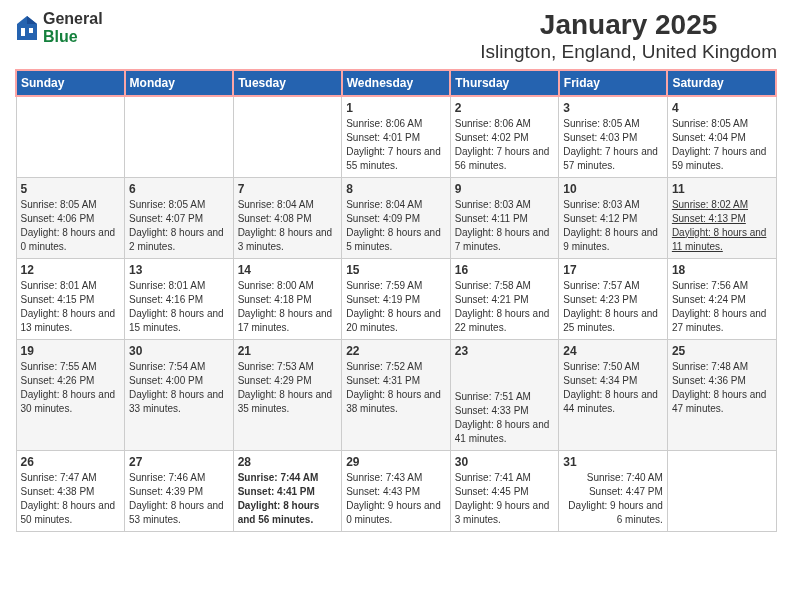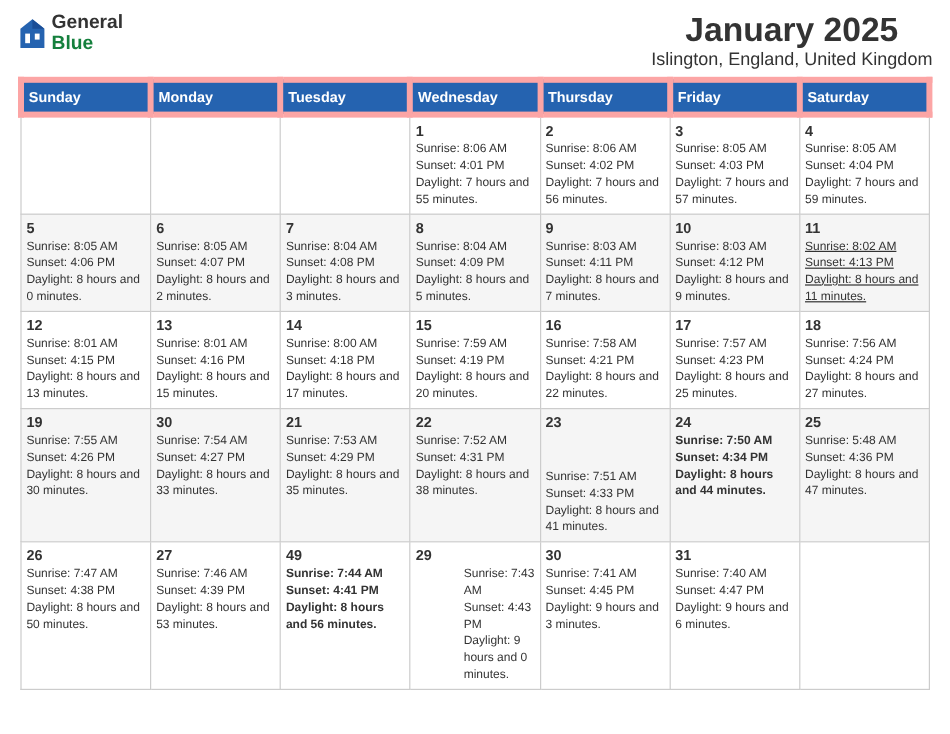--- a/index.html
+++ b/index.html
@@ -42,36 +42,36 @@
     .title-block {
       text-align: center;
     }
     .title-block h1 {
       font-size: 28px;
       font-weight: bold;
       color: #333;
       line-height: 1.1;
     }
     .title-block h2 {
-      font-size: 15px;
+      font-size: 19px;
       color: #333;
       font-weight: normal;
     }
     .calendar-table {
       width: 100%;
       border-collapse: collapse;
       font-size: 11px;
     }
     .calendar-table thead tr th {
       background: #2563b0;
       color: #fff;
       padding: 5px 4px;
       text-align: left;
       font-size: 12px;
-      border: 5px solid #fca5a5;
+      border: 2px solid #fca5a5;
     }
     .calendar-table tbody tr td {
       vertical-align: top;
       padding: 4px 4px;
       border: 1px solid #ccc;
       width: 14.28%;
       min-height: 80px;
     }
     .calendar-table tbody tr:nth-child(odd) td {
       background: #ffffff;
@@ -253,21 +253,21 @@
         <tr>
           <td>
             <span class="day-number">19</span>
             <div class="day-info" style="white-space: pre-line;">Sunrise: 7:55 AM
 Sunset: 4:26 PM
 Daylight: 8 hours and 30 minutes.</div>
           </td>
           <td>
             <span class="day-number">30</span>
             <div class="day-info" style="white-space: pre-line;">Sunrise: 7:54 AM
-Sunset: 4:27 PM
+Sunset: 4:00 PM
 Daylight: 8 hours and 33 minutes.</div>
           </td>
           <td>
             <span class="day-number">21</span>
             <div class="day-info" style="white-space: pre-line;">Sunrise: 7:53 AM
 Sunset: 4:29 PM
 Daylight: 8 hours and 35 minutes.</div>
           </td>
           <td>
             <span class="day-number">22</span>
@@ -276,65 +276,65 @@
 Daylight: 8 hours and 38 minutes.</div>
           </td>
           <td>
             <span class="day-number">23</span>
             <div class="day-info" style="white-space: pre-line; margin-top: 32px;">Sunrise: 7:51 AM
 Sunset: 4:33 PM
 Daylight: 8 hours and 41 minutes.</div>
           </td>
           <td>
             <span class="day-number">24</span>
-            <div class="day-info" style="white-space: pre-line; font-weight: bold;">Sunrise: 7:50 AM
+            <div class="day-info" style="white-space: pre-line;">Sunrise: 7:50 AM
 Sunset: 4:34 PM
 Daylight: 8 hours and 44 minutes.</div>
           </td>
           <td>
             <span class="day-number">25</span>
-            <div class="day-info" style="white-space: pre-line;">Sunrise: 5:48 AM
+            <div class="day-info" style="white-space: pre-line;">Sunrise: 7:48 AM
 Sunset: 4:36 PM
 Daylight: 8 hours and 47 minutes.</div>
           </td>
         </tr>
         <tr>
           <td>
             <span class="day-number">26</span>
             <div class="day-info" style="white-space: pre-line;">Sunrise: 7:47 AM
 Sunset: 4:38 PM
 Daylight: 8 hours and 50 minutes.</div>
           </td>
           <td>
             <span class="day-number">27</span>
             <div class="day-info" style="white-space: pre-line;">Sunrise: 7:46 AM
 Sunset: 4:39 PM
 Daylight: 8 hours and 53 minutes.</div>
           </td>
           <td>
-            <span class="day-number">49</span>
+            <span class="day-number">28</span>
             <div class="day-info" style="white-space: pre-line; font-weight: bold;">Sunrise: 7:44 AM
 Sunset: 4:41 PM
 Daylight: 8 hours and 56 minutes.</div>
           </td>
           <td>
             <span class="day-number">29</span>
-            <div class="day-info" style="white-space: pre-line; margin-left: 40px;">Sunrise: 7:43 AM
+            <div class="day-info" style="white-space: pre-line;">Sunrise: 7:43 AM
 Sunset: 4:43 PM
 Daylight: 9 hours and 0 minutes.</div>
           </td>
           <td>
             <span class="day-number">30</span>
             <div class="day-info" style="white-space: pre-line;">Sunrise: 7:41 AM
 Sunset: 4:45 PM
 Daylight: 9 hours and 3 minutes.</div>
           </td>
           <td>
             <span class="day-number">31</span>
-            <div class="day-info" style="white-space: pre-line;">Sunrise: 7:40 AM
+            <div class="day-info" style="white-space: pre-line; text-align: right;">Sunrise: 7:40 AM
 Sunset: 4:47 PM
 Daylight: 9 hours and 6 minutes.</div>
           </td>
           <td class="empty-cell"></td>
         </tr>
       </tbody>
   </table>
 </div>
 
 </body></html>

